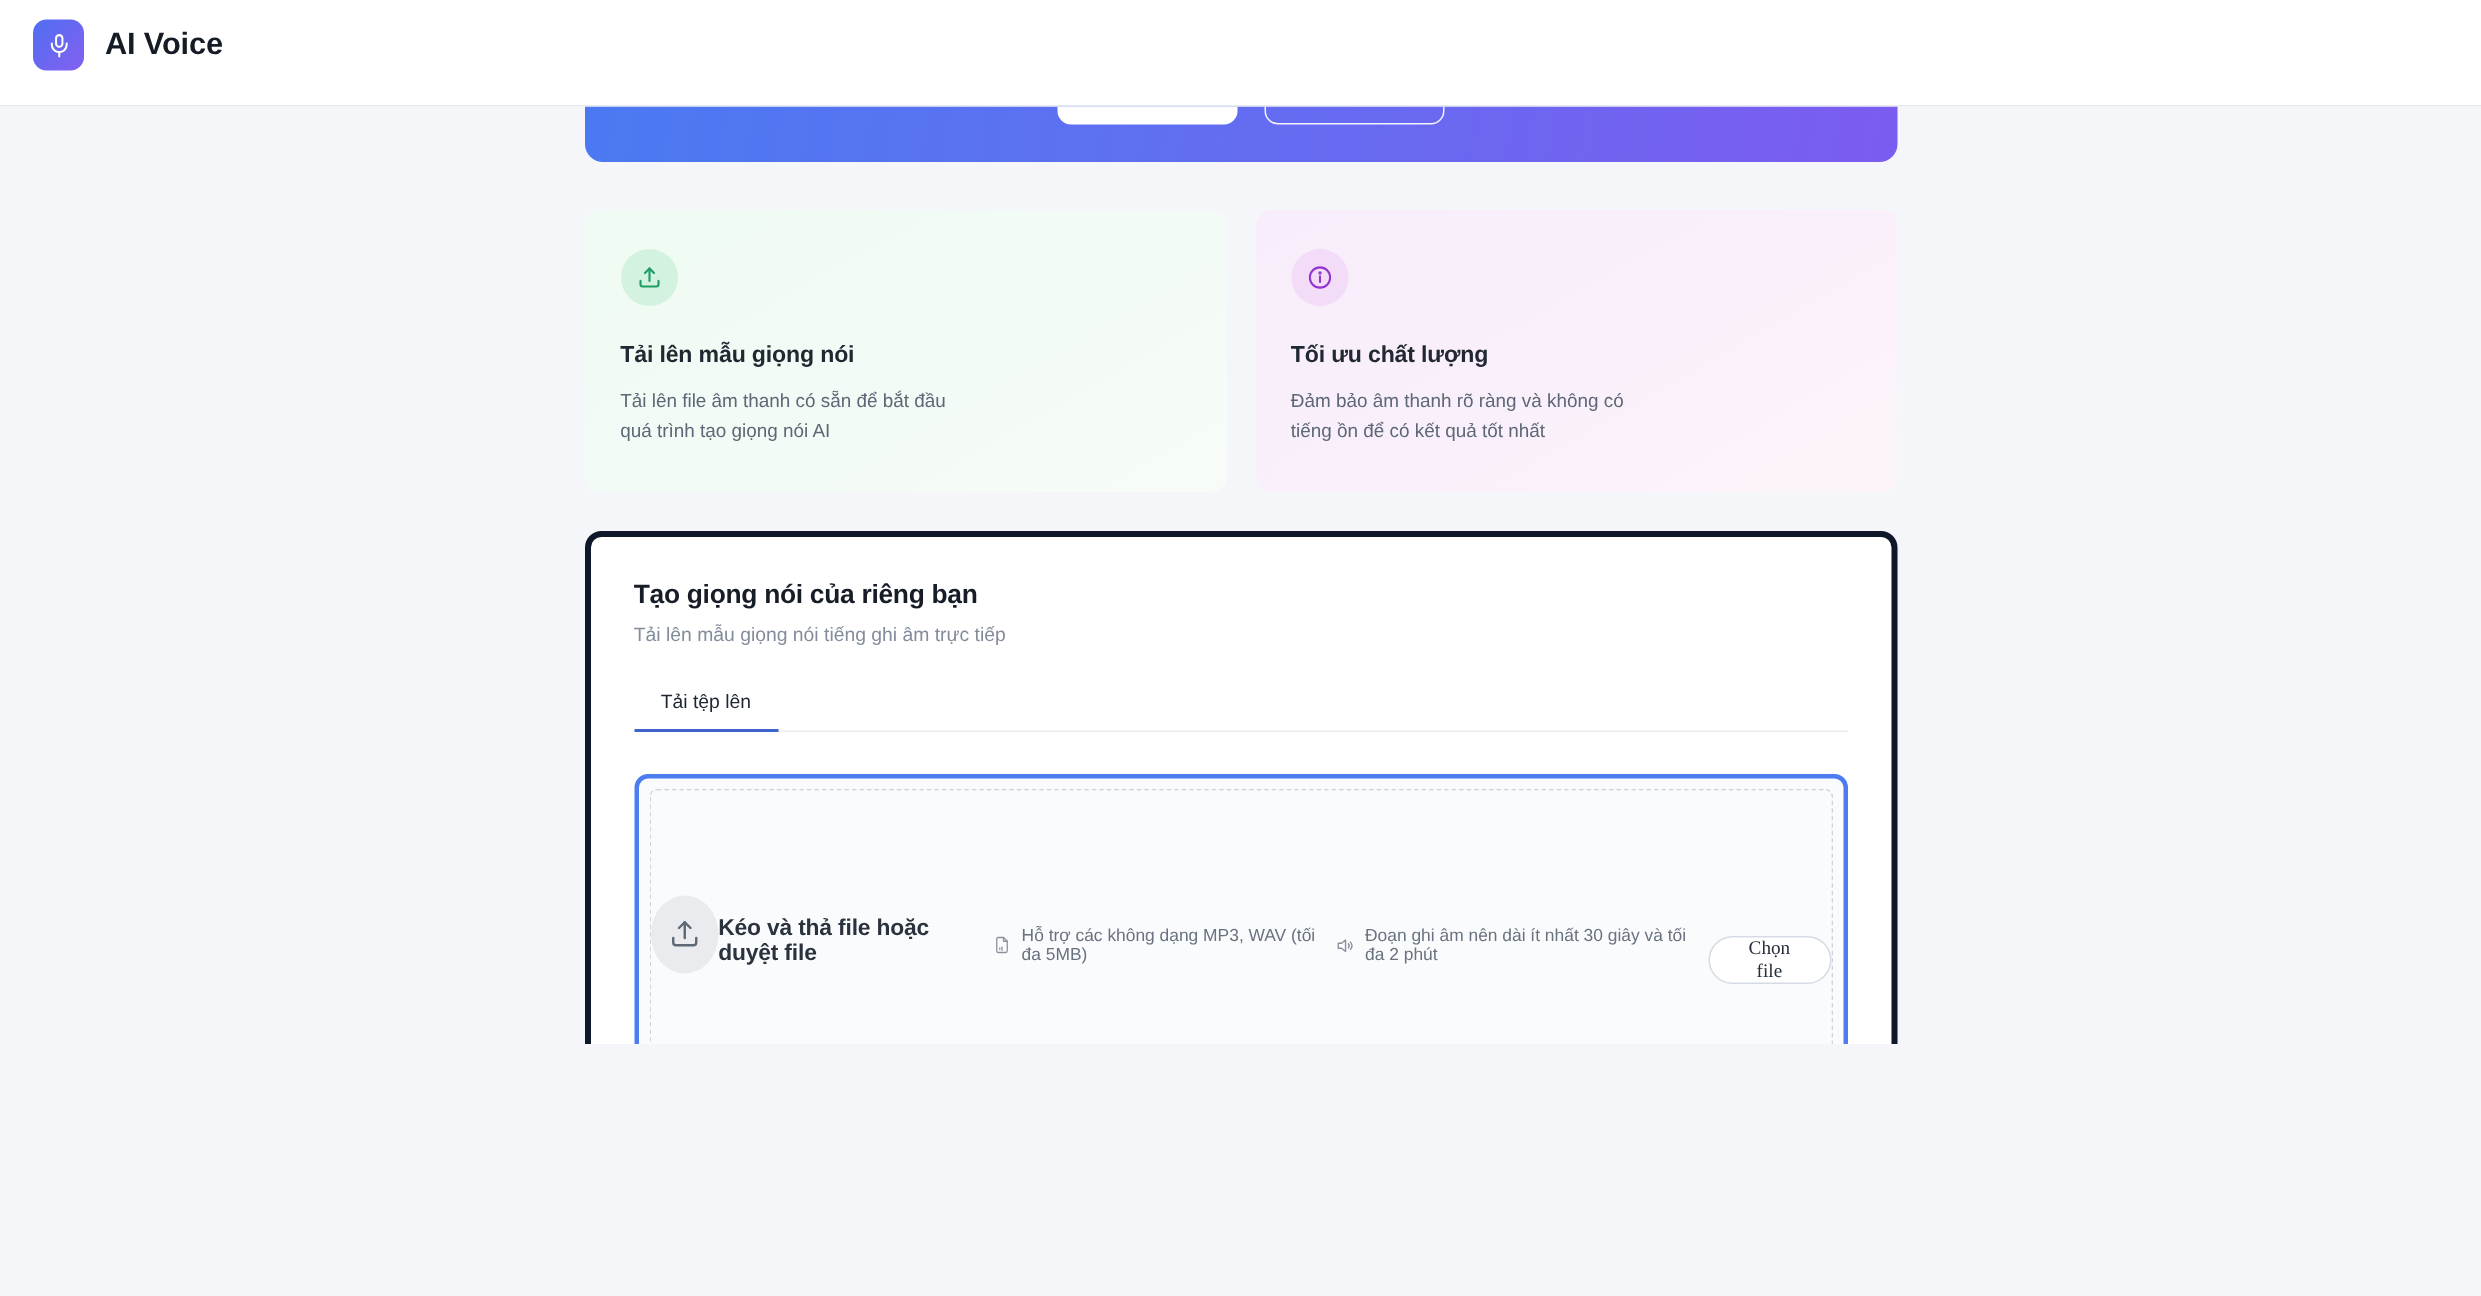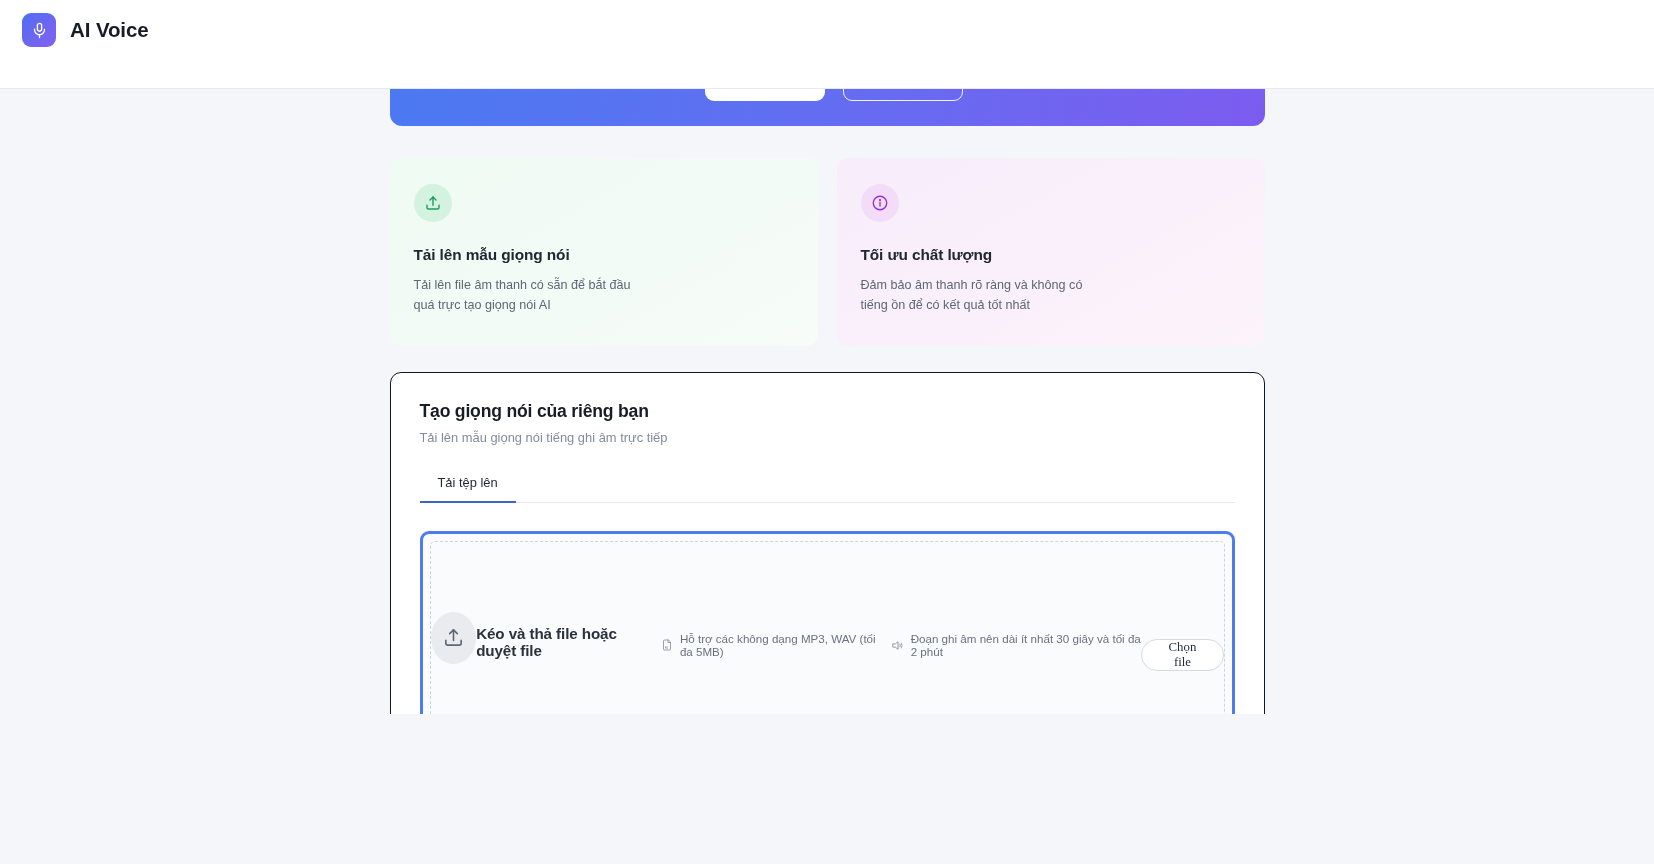--- a/index.html
+++ b/index.html
@@ -15,21 +15,21 @@
     font-family: "Liberation Sans", sans-serif;
     background: #f4f6f9;
     color: #1f2733;
     -webkit-font-smoothing: antialiased;
   }
 
   
   .app-header {
     background: #ffffff;
     border-bottom: 1px solid #e6e9ef;
-    height: 89px;
+    height: 71px;
     position: relative;
   }
 
   .brand-row {
     display: flex;
     align-items: center;
     gap: 14px;
     padding: 13px 0 0 22px;
   }
 
@@ -163,21 +163,21 @@
   .feature-desc {
     font-size: 12.6px;
     line-height: 1.62;
     color: #5d6775;
     max-width: 235px;
   }
 
   
   .panel {
     background: #ffffff;
-    border: 1px solid #0f172a;
+    border: 4px solid #0f172a;
     border-radius: 11px;
     margin-top: 26px;
     padding: 28px 29px 26px 29px;
     box-shadow: 0 1px 2px rgba(16,24,40,0.03);
   }
 
   .panel-title {
     font-size: 17.6px;
     font-weight: 700;
     color: #171d27;
@@ -329,21 +329,21 @@
 
       <div class="feature-card green">
         <div class="feature-icon green">
           <svg width="18" height="18" viewBox="0 0 24 24" fill="none" stroke="#1f9d63" stroke-width="1.9" stroke-linecap="round" stroke-linejoin="round">
             <path d="M4 15v3a2 2 0 0 0 2 2h12a2 2 0 0 0 2-2v-3"></path>
             <polyline points="8 8 12 4 16 8"></polyline>
             <line x1="12" y1="4" x2="12" y2="15"></line>
           </svg>
         </div>
         <div class="feature-title">Tải lên mẫu giọng nói</div>
-        <div class="feature-desc">Tải lên file âm thanh có sẵn để bắt đầu quá trực tạo giọng nói AI</div>
+        <div class="feature-desc">Tải lên file âm thanh có sẵn để bắt đầu quá trình tạo giọng nói AI</div>
       </div>
 
 
       <div class="feature-card purple">
         <div class="feature-icon purple">
           <svg width="18" height="18" viewBox="0 0 24 24" fill="none" stroke="#9333cf" stroke-width="1.8" stroke-linecap="round" stroke-linejoin="round">
             <circle cx="12" cy="12" r="9"></circle>
             <line x1="12" y1="11" x2="12" y2="16"></line>
             <circle cx="12" cy="8" r="0.6" fill="#9333cf"></circle>
           </svg>

